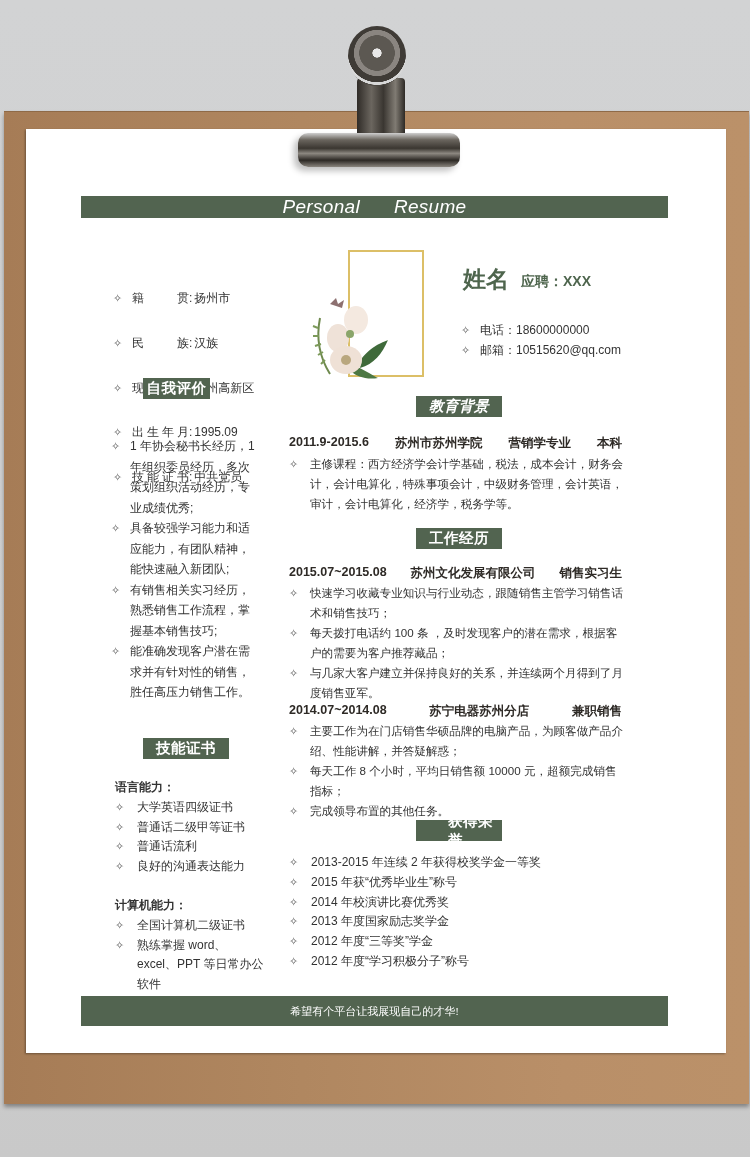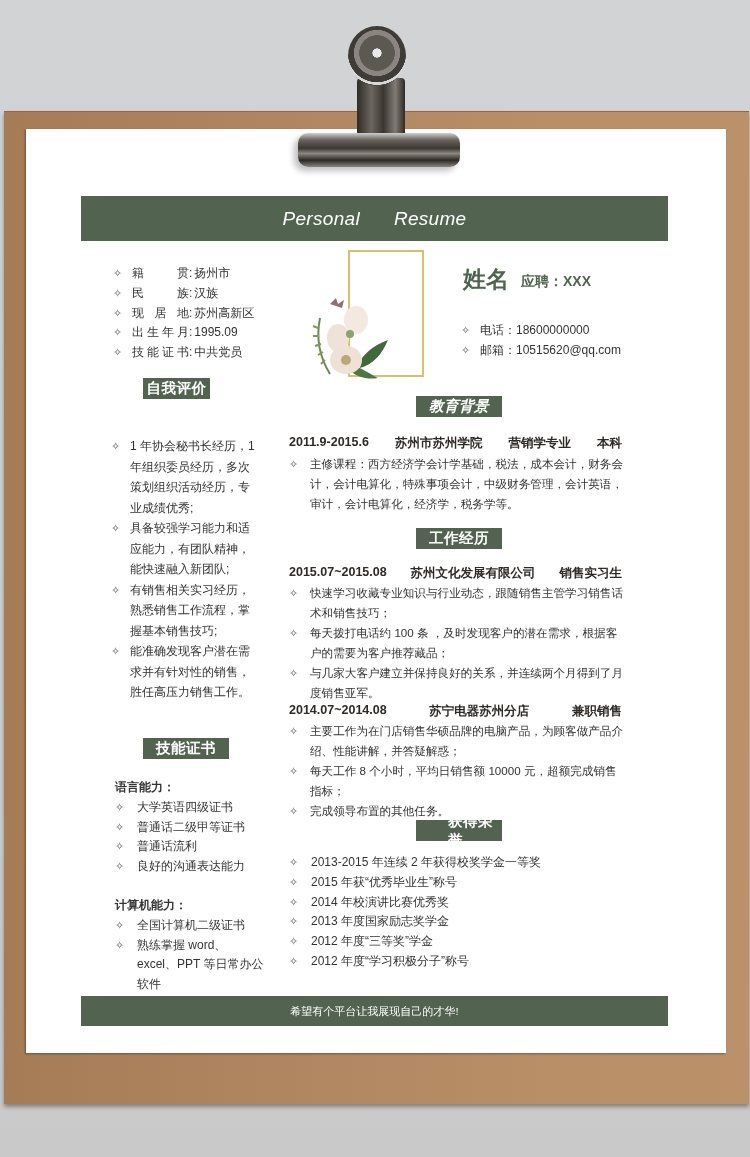--- a/index.html
+++ b/index.html
@@ -35,28 +35,28 @@
   .clip-base {
     position: absolute; left: 298px; top: 133px; width: 162px; height: 34px;
     border-radius: 10px;
     background: linear-gradient(#cfcfcf 0%, #6a655e 20%, #3b3731 45%, #8c8780 60%, #2c2824 80%, #8a857e 100%);
     box-shadow: -4px 4px 6px rgba(0,0,0,0.25);
   }
   .band {
     position: absolute; left: 81px; width: 587px; background: #526450; color: #fff;
     display: flex; align-items: center; justify-content: center;
   }
-  .band.top { top: 196px; height: 45px; font-style: italic; font-size: 19px; letter-spacing: 0.3px; }
+  .band.top { top: 196px; height: 22px; font-style: italic; font-size: 19px; letter-spacing: 0.3px; }
   .band.top span { margin: 0 17px; }
   .band.bottom { top: 996px; height: 30px; font-family: "Liberation Serif", "DejaVu Serif", serif; font-size: 11px; }
 
   .info-list { position: absolute; left: 113px; top: 264px; font-size: 12px; line-height: 19.8px; }
   .row { display: flex; align-items: baseline; color: #333; }
   .bullet { width: 19px; color: #555; font-size: 11px; flex: none; }
-  .lbl { display: inline-block; width: 57px; text-align-last: justify; }
+  .lbl { display: inline-block; width: 57px; text-align-last: justify; margin-top: 25px; }
   .colon { margin-right: 2px; }
 
   .photo-frame { position: absolute; left: 348px; top: 250px; width: 76px; height: 127px; border: 2px solid #dcbf67; }
   .flower { position: absolute; left: 312px; top: 288px; width: 80px; height: 92px; }
 
   .name { position: absolute; left: 463px; top: 264px; font-size: 23px; font-weight: bold; color: #4e654d; }
   .apply { position: absolute; left: 521px; top: 273px; font-size: 14px; font-weight: bold; color: #4e654d; }
   .contact { position: absolute; left: 461px; top: 320px; font-size: 12px; line-height: 20px; }
 
   .sec-title {

